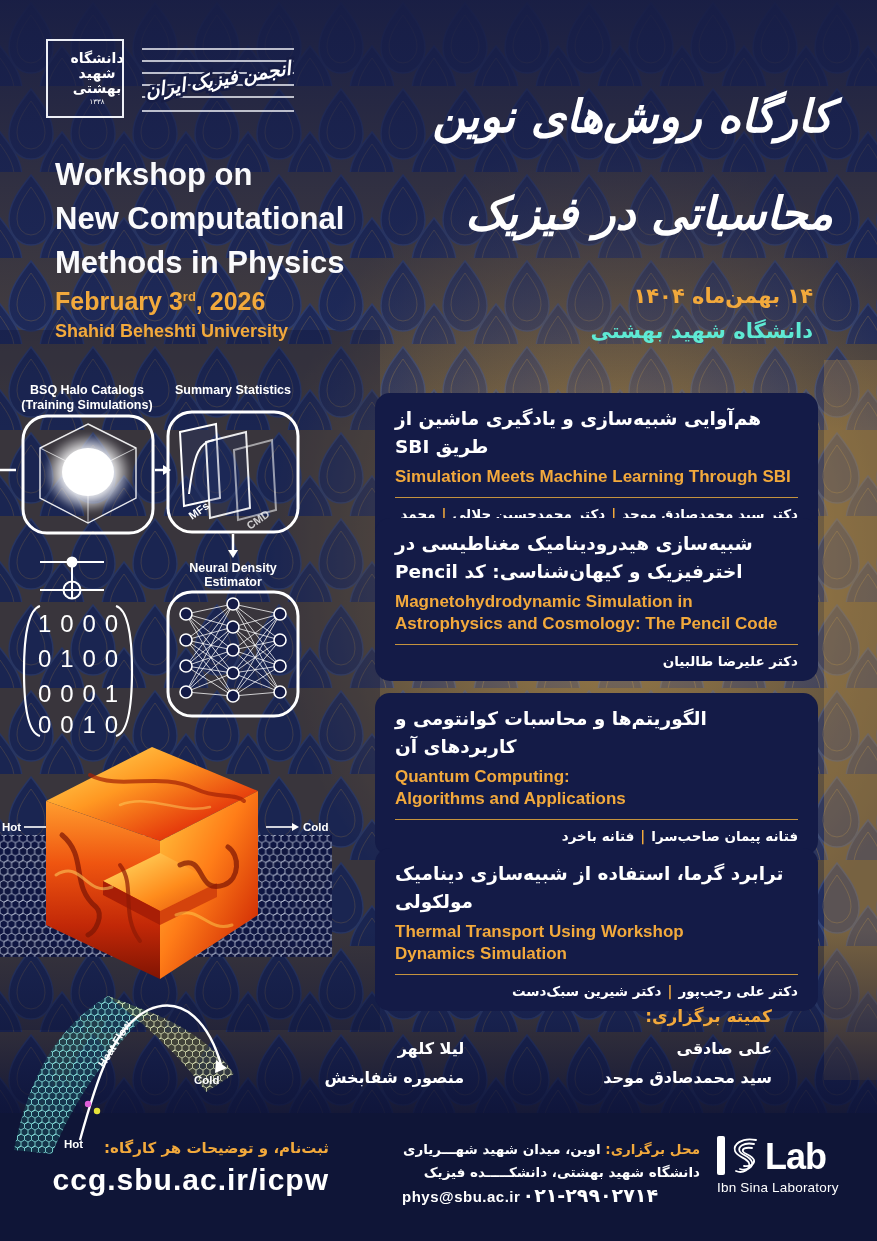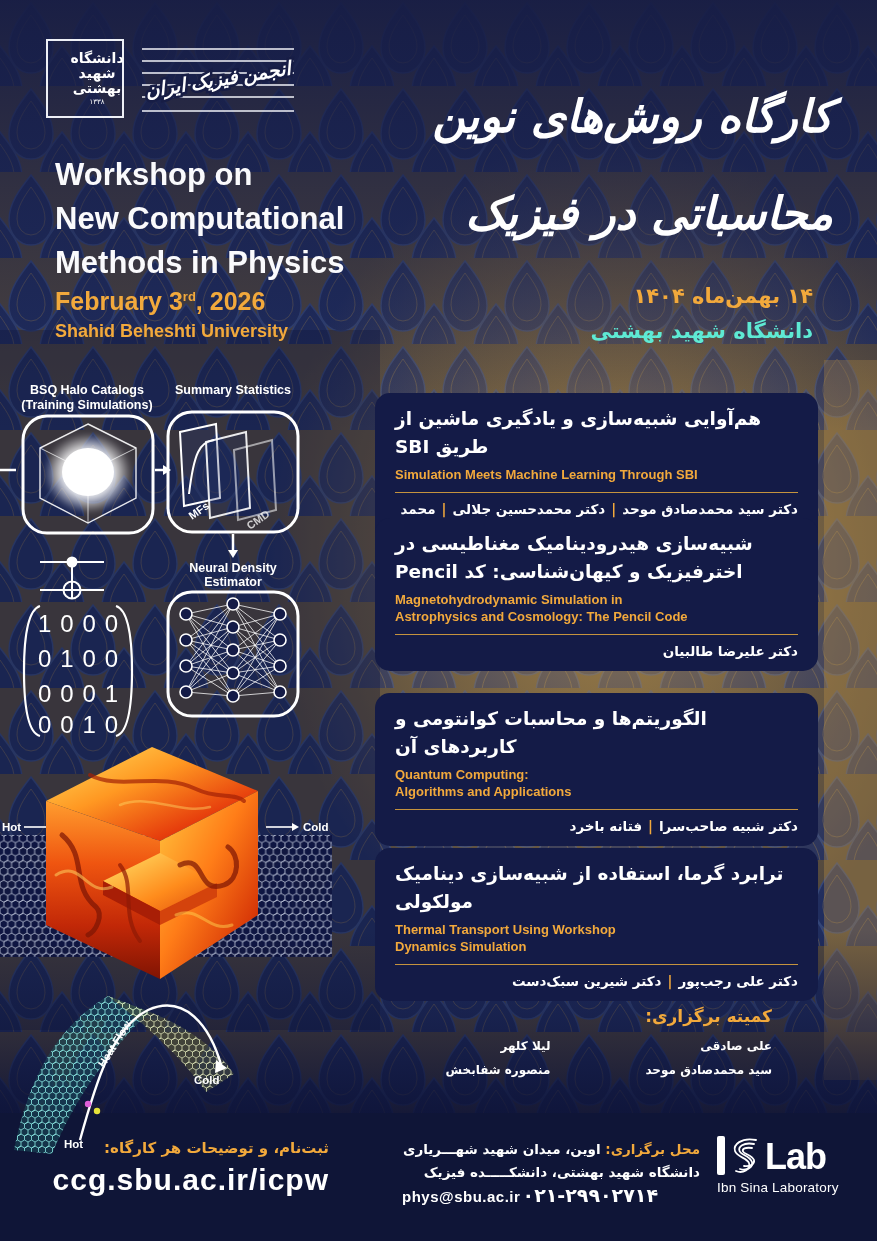--- a/index.html
+++ b/index.html
@@ -23,31 +23,31 @@
   .date-en{left:55px;top:287px;color:#f2a93c;font-size:25px;font-weight:bold;z-index:2;}
   .date-en sup{font-size:13px;}
   .venue-en{left:55px;top:321px;color:#f2a93c;font-size:18px;font-weight:bold;z-index:2;}
   .date-fa{top:284px;right:64px;color:#f2a93c;font-size:21px;font-weight:bold;z-index:2;}
   .venue-fa{top:319px;right:64px;color:#5eead4;font-size:21px;font-weight:bold;z-index:2;}
 
   
   .card{position:absolute;left:375px;width:443px;background:#141b47;border-radius:15px;
         padding:12px 20px 10px;box-sizing:border-box;z-index:2;}
   .c-fa{color:#fff;font-weight:bold;font-size:18.5px;line-height:1.5;text-align:left;}
-  .c-en{color:#f2a93c;font-weight:bold;font-size:13px;line-height:1.32;text-align:left;direction:ltr;margin-top:5px;
+  .c-en{color:#f2a93c;font-weight:bold;font-size:17px;line-height:1.32;text-align:left;direction:ltr;margin-top:5px;
         font-family:"Liberation Sans","DejaVu Sans",sans-serif;}
   .c-div{border:none;border-top:1.6px solid #c4933e;margin:9px 0 7px;}
   .c-sp{color:#fff;font-weight:bold;font-size:13.5px;text-align:right;line-height:1.4;}
   .sep{color:#f2a93c;padding:0 6px;font-weight:bold;}
 
   
   .committee{right:105px;top:1006px;text-align:right;z-index:2;}
   .com-h{color:#f2a93c;font-size:17px;font-weight:bold;margin-bottom:13px;}
   .com-grid{display:grid;grid-template-columns:auto auto;direction:rtl;column-gap:95px;row-gap:10px;}
-  .com-name{color:#fff;font-size:12px;font-weight:bold;white-space:nowrap;}
+  .com-name{color:#fff;font-size:16px;font-weight:bold;white-space:nowrap;margin-left:44px;}
 
   
   .footer{left:0;top:1113px;width:877px;height:128px;background:#0f1537;z-index:4;}
   .reg-block{position:absolute;left:27px;top:26px;width:302px;text-align:right;}
   .reg-label{color:#f2a93c;font-size:15px;font-weight:bold;}
   .reg-url{color:#fff;font-size:30px;font-weight:bold;letter-spacing:1px;margin-top:6px;direction:ltr;
            font-family:"Liberation Sans","DejaVu Sans",sans-serif;}
   .venue-block{position:absolute;right:177px;top:25px;width:298px;text-align:right;color:#fff;
                font-size:13.5px;font-weight:bold;line-height:23px;}
   .v-gold{color:#f2a93c;}
@@ -343,21 +343,21 @@
   </div>
 
   <div class="card fa" style="top:693px;">
     <div class="c-fa">الگوریتم‌ها و محاسبات کوانتومی و کاربردهای آن</div>
     <div class="c-en">
       <div>Quantum Computing:</div>
       <div>Algorithms and Applications</div>
     </div>
     <hr class="c-div">
     <div class="c-sp">
-      <span>دکتر شبیه صاحب‌سرا</span><span class="sep">|</span><span>فتانه باخرد</span>
+      <span>فتانه پیمان صاحب‌سرا</span><span class="sep">|</span><span>فتانه باخرد</span>
     </div>
   </div>
 
   <div class="card fa" style="top:848px;">
     <div class="c-fa">ترابرد گرما، استفاده از شبیه‌سازی دینامیک مولکولی</div>
     <div class="c-en">
       <div>Thermal Transport Using Workshop</div>
       <div>Dynamics Simulation</div>
     </div>
     <hr class="c-div">

